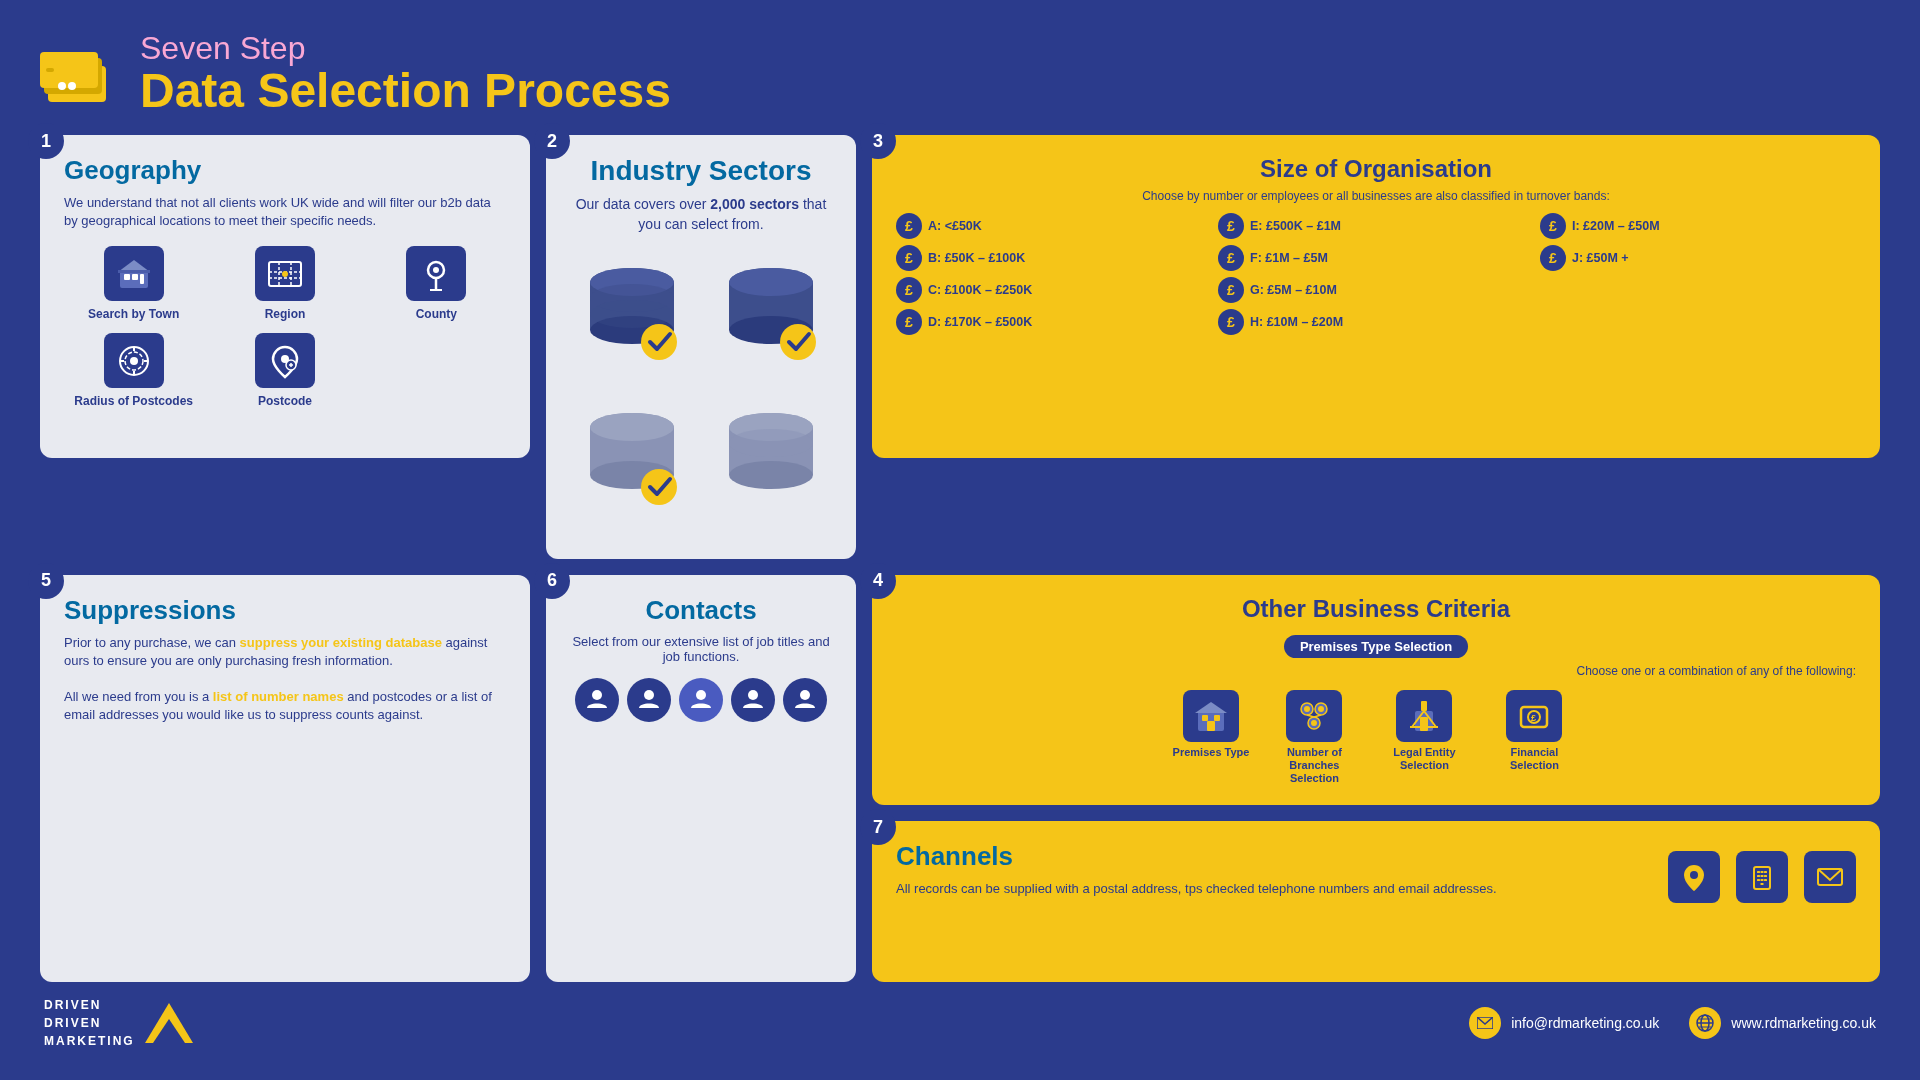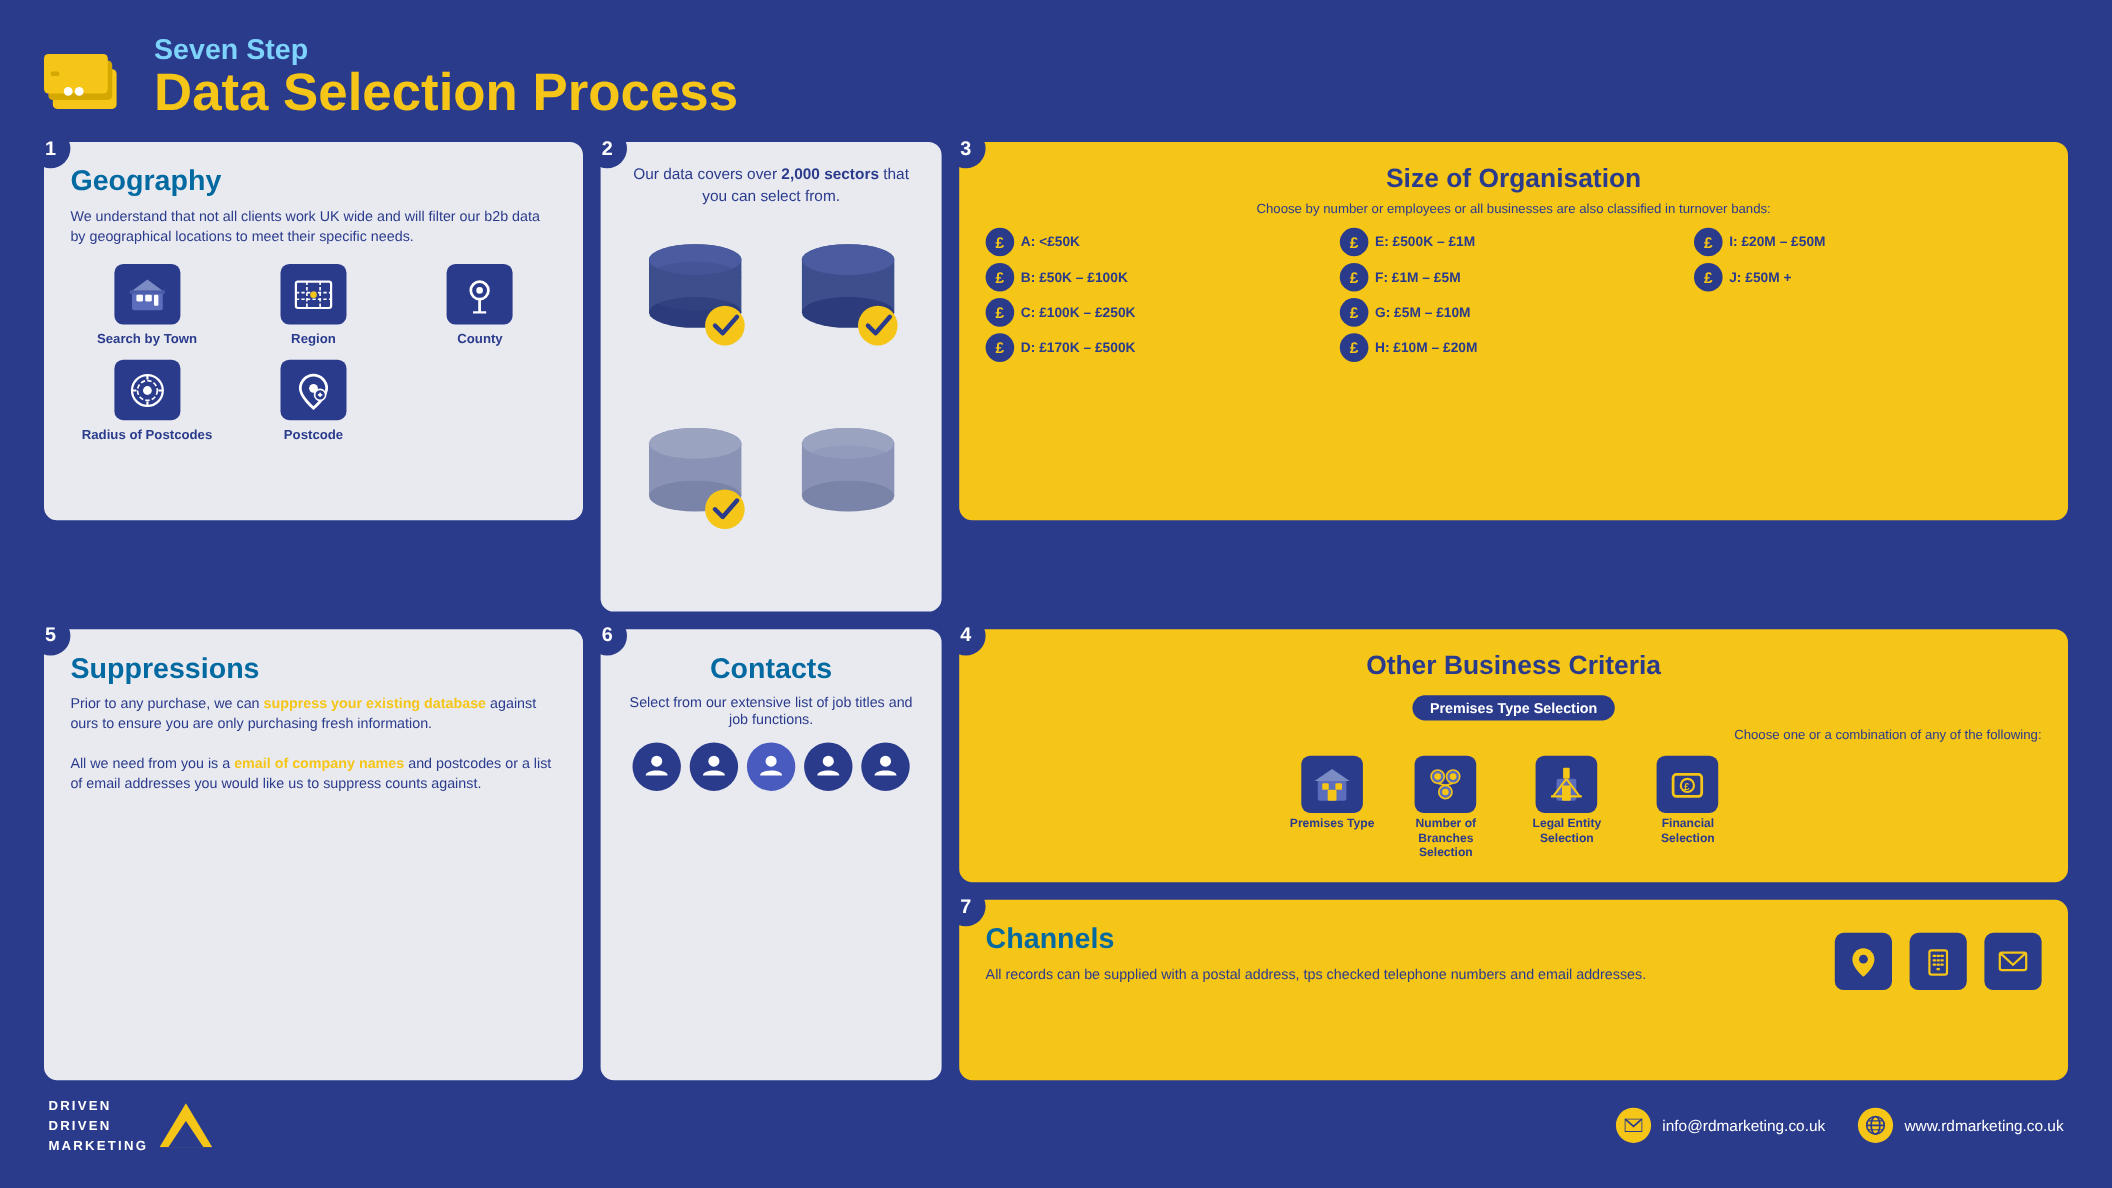--- a/index.html
+++ b/index.html
@@ -26,23 +26,23 @@
       display: flex;
       align-items: center;
       gap: 20px;
       margin-bottom: 20px;
     }
     .header-icon {
       width: 80px;
       height: 70px;
     }
     .header-text h2 {
-      color: #7dd3fc;
-      font-size: 26px;
-      font-weight: 700;
+      color: #f9a8d4;
+      font-size: 32px;
+      font-weight: 400;
     }
     .header-text h1 {
       color: #F5C518;
       font-size: 48px;
       font-weight: 900;
       line-height: 1;
     }
 
     .card {
       background: #E8EAF0;
@@ -447,20 +447,21 @@
               <line x1="24" y1="20" x2="24" y2="24" stroke="white" stroke-width="1.5"></line>
             </svg>
           </div>
           <span class="geo-icon-label">Postcode</span>
         </div>
       </div>
     </div>
 
     <div class="card industry-card" style="grid-row: 1 / 3;">
       <div class="step-badge">2</div>
+      <div class="card-title" style="text-align:center;">Industry Sectors</div>
       <div class="industry-desc">
         Our data covers over <strong>2,000 sectors</strong> that you can select from.
       </div>
 
       <div style="display:grid; grid-template-columns:1fr 1fr; gap:16px; margin-top:20px; flex:1;">
         <div class="db-svg-container">
           <svg width="110" height="100" viewBox="0 0 110 100">
             <ellipse cx="55" cy="18" rx="42" ry="14" fill="#3D4E8C"></ellipse>
             <rect x="13" y="18" width="84" height="48" fill="#3D4E8C"></rect>
             <ellipse cx="55" cy="66" rx="42" ry="14" fill="#2B3B7C"></ellipse>
@@ -559,21 +560,21 @@
   </div>
 
   <div style="display: grid; grid-template-columns: 490px 310px 1fr; gap: 16px; margin-top: 16px;">
 
     <div class="card suppress-card">
       <div class="step-badge">5</div>
       <div class="card-title">Suppressions</div>
       <div class="card-body">
         Prior to any purchase, we can <span class="suppress-link">suppress your existing database</span> against ours to ensure you are only purchasing fresh information.
         <br><br>
-        All we need from you is a <span class="suppress-link">email of company names</span> and postcodes or a list of email addresses you would like us to suppress counts against.
+        All we need from you is a <span class="suppress-link">list of number names</span> and postcodes or a list of email addresses you would like us to suppress counts against.
       </div>
     </div>
 
     <div class="card contacts-card">
       <div class="step-badge">6</div>
       <div class="card-title" style="text-align:center;">Contacts</div>
       <div class="contacts-desc">Select from our extensive list of job titles and job functions.</div>
       <div class="contact-icons">
         <div class="contact-icon">
           <svg width="24" height="24" viewBox="0 0 24 24" fill="white">

